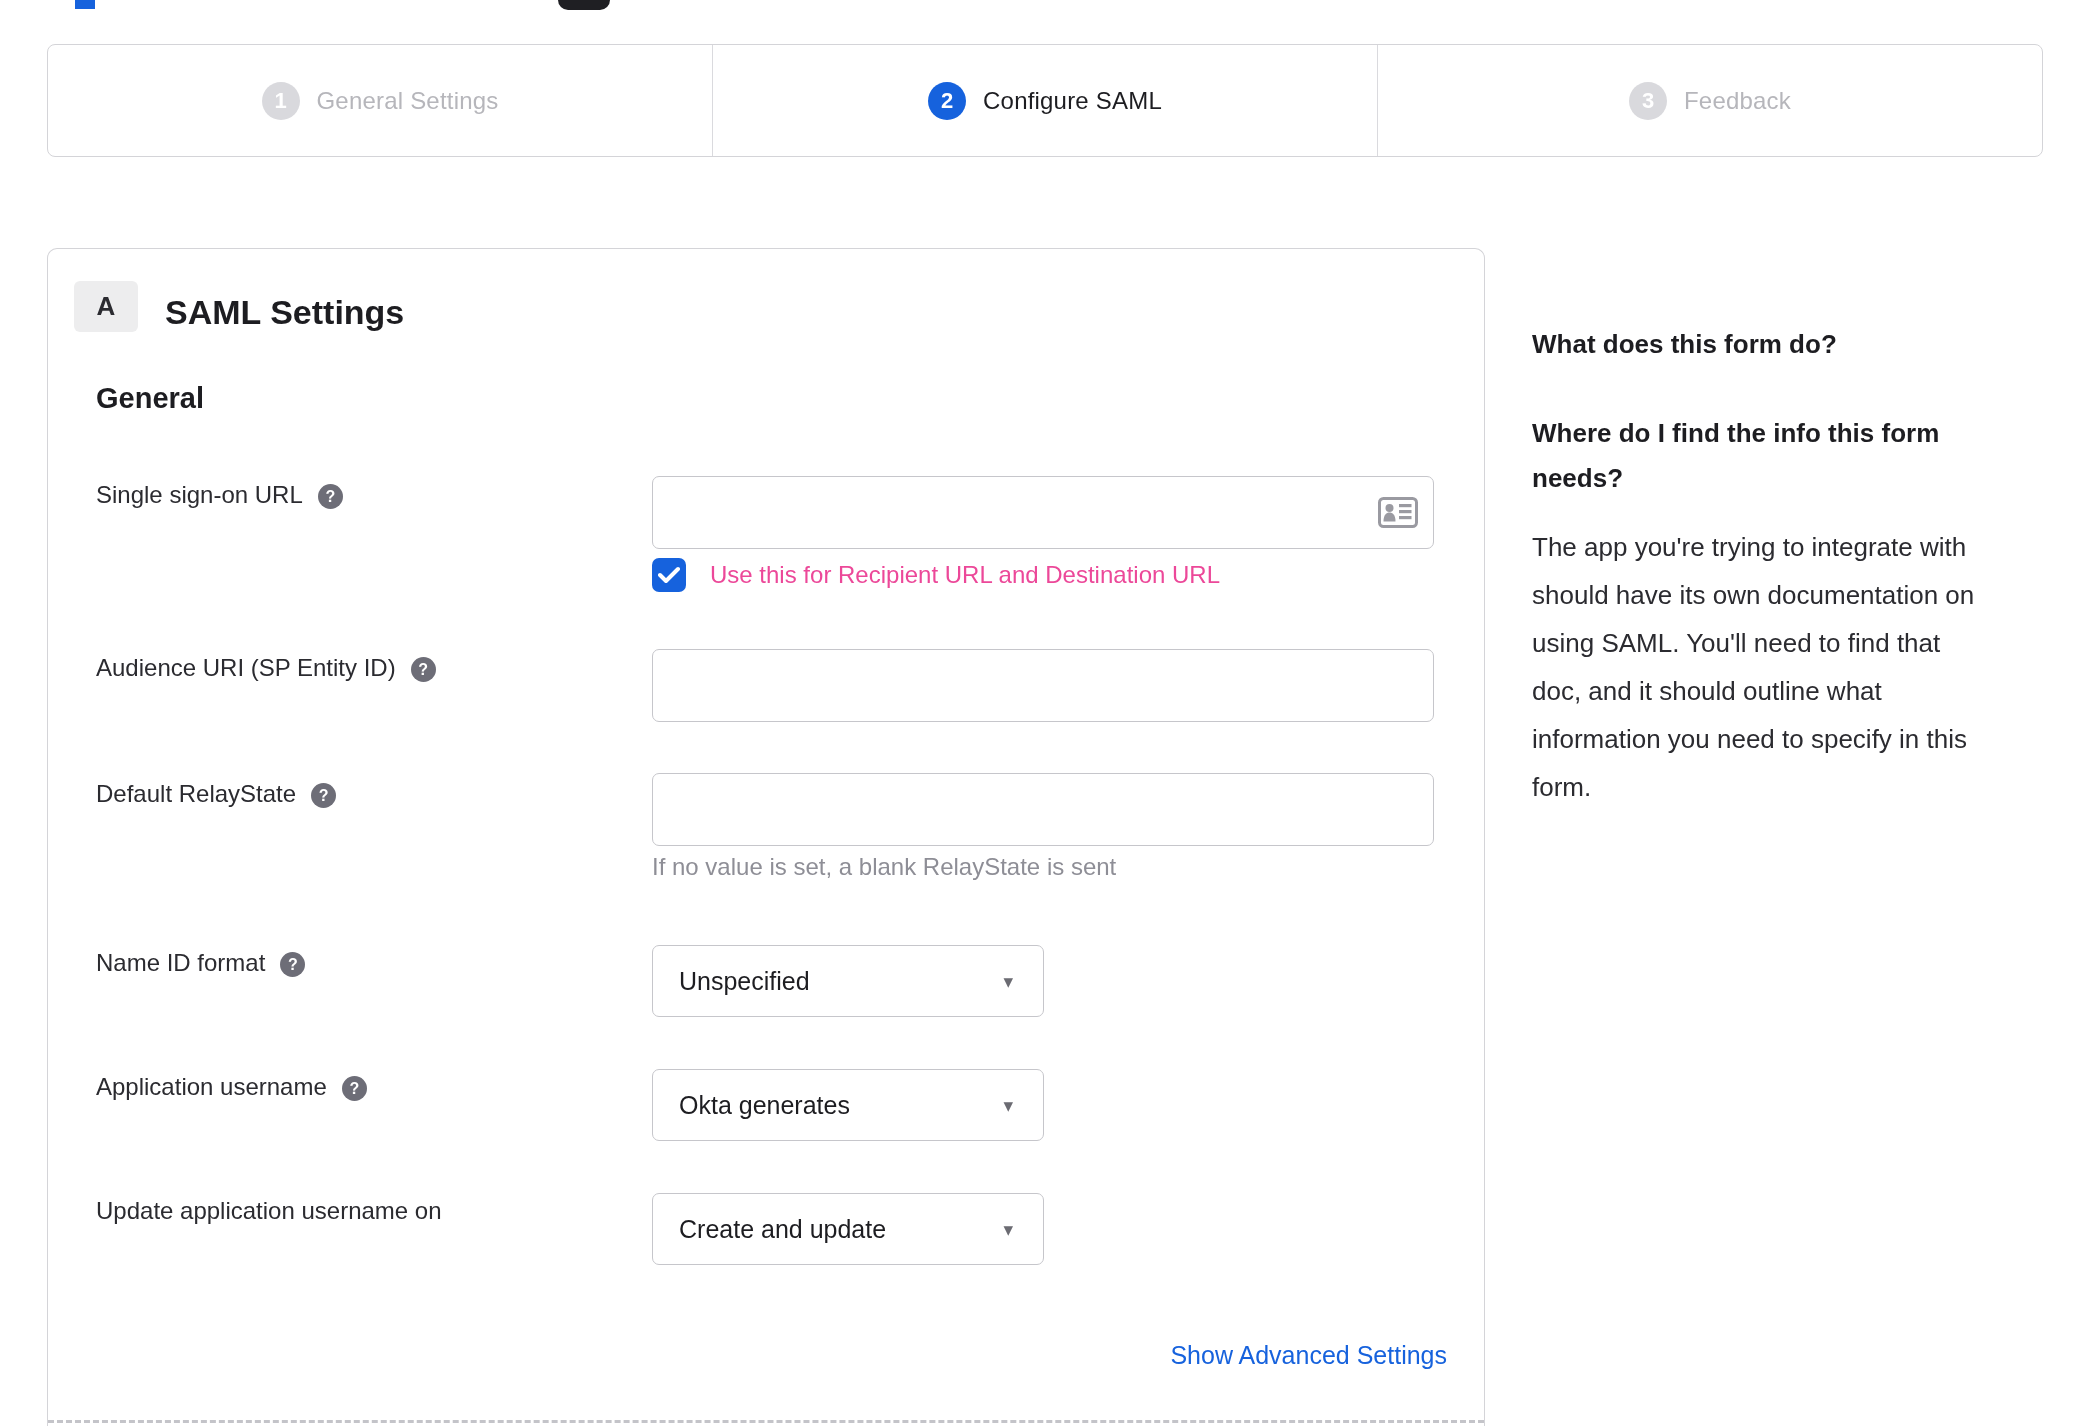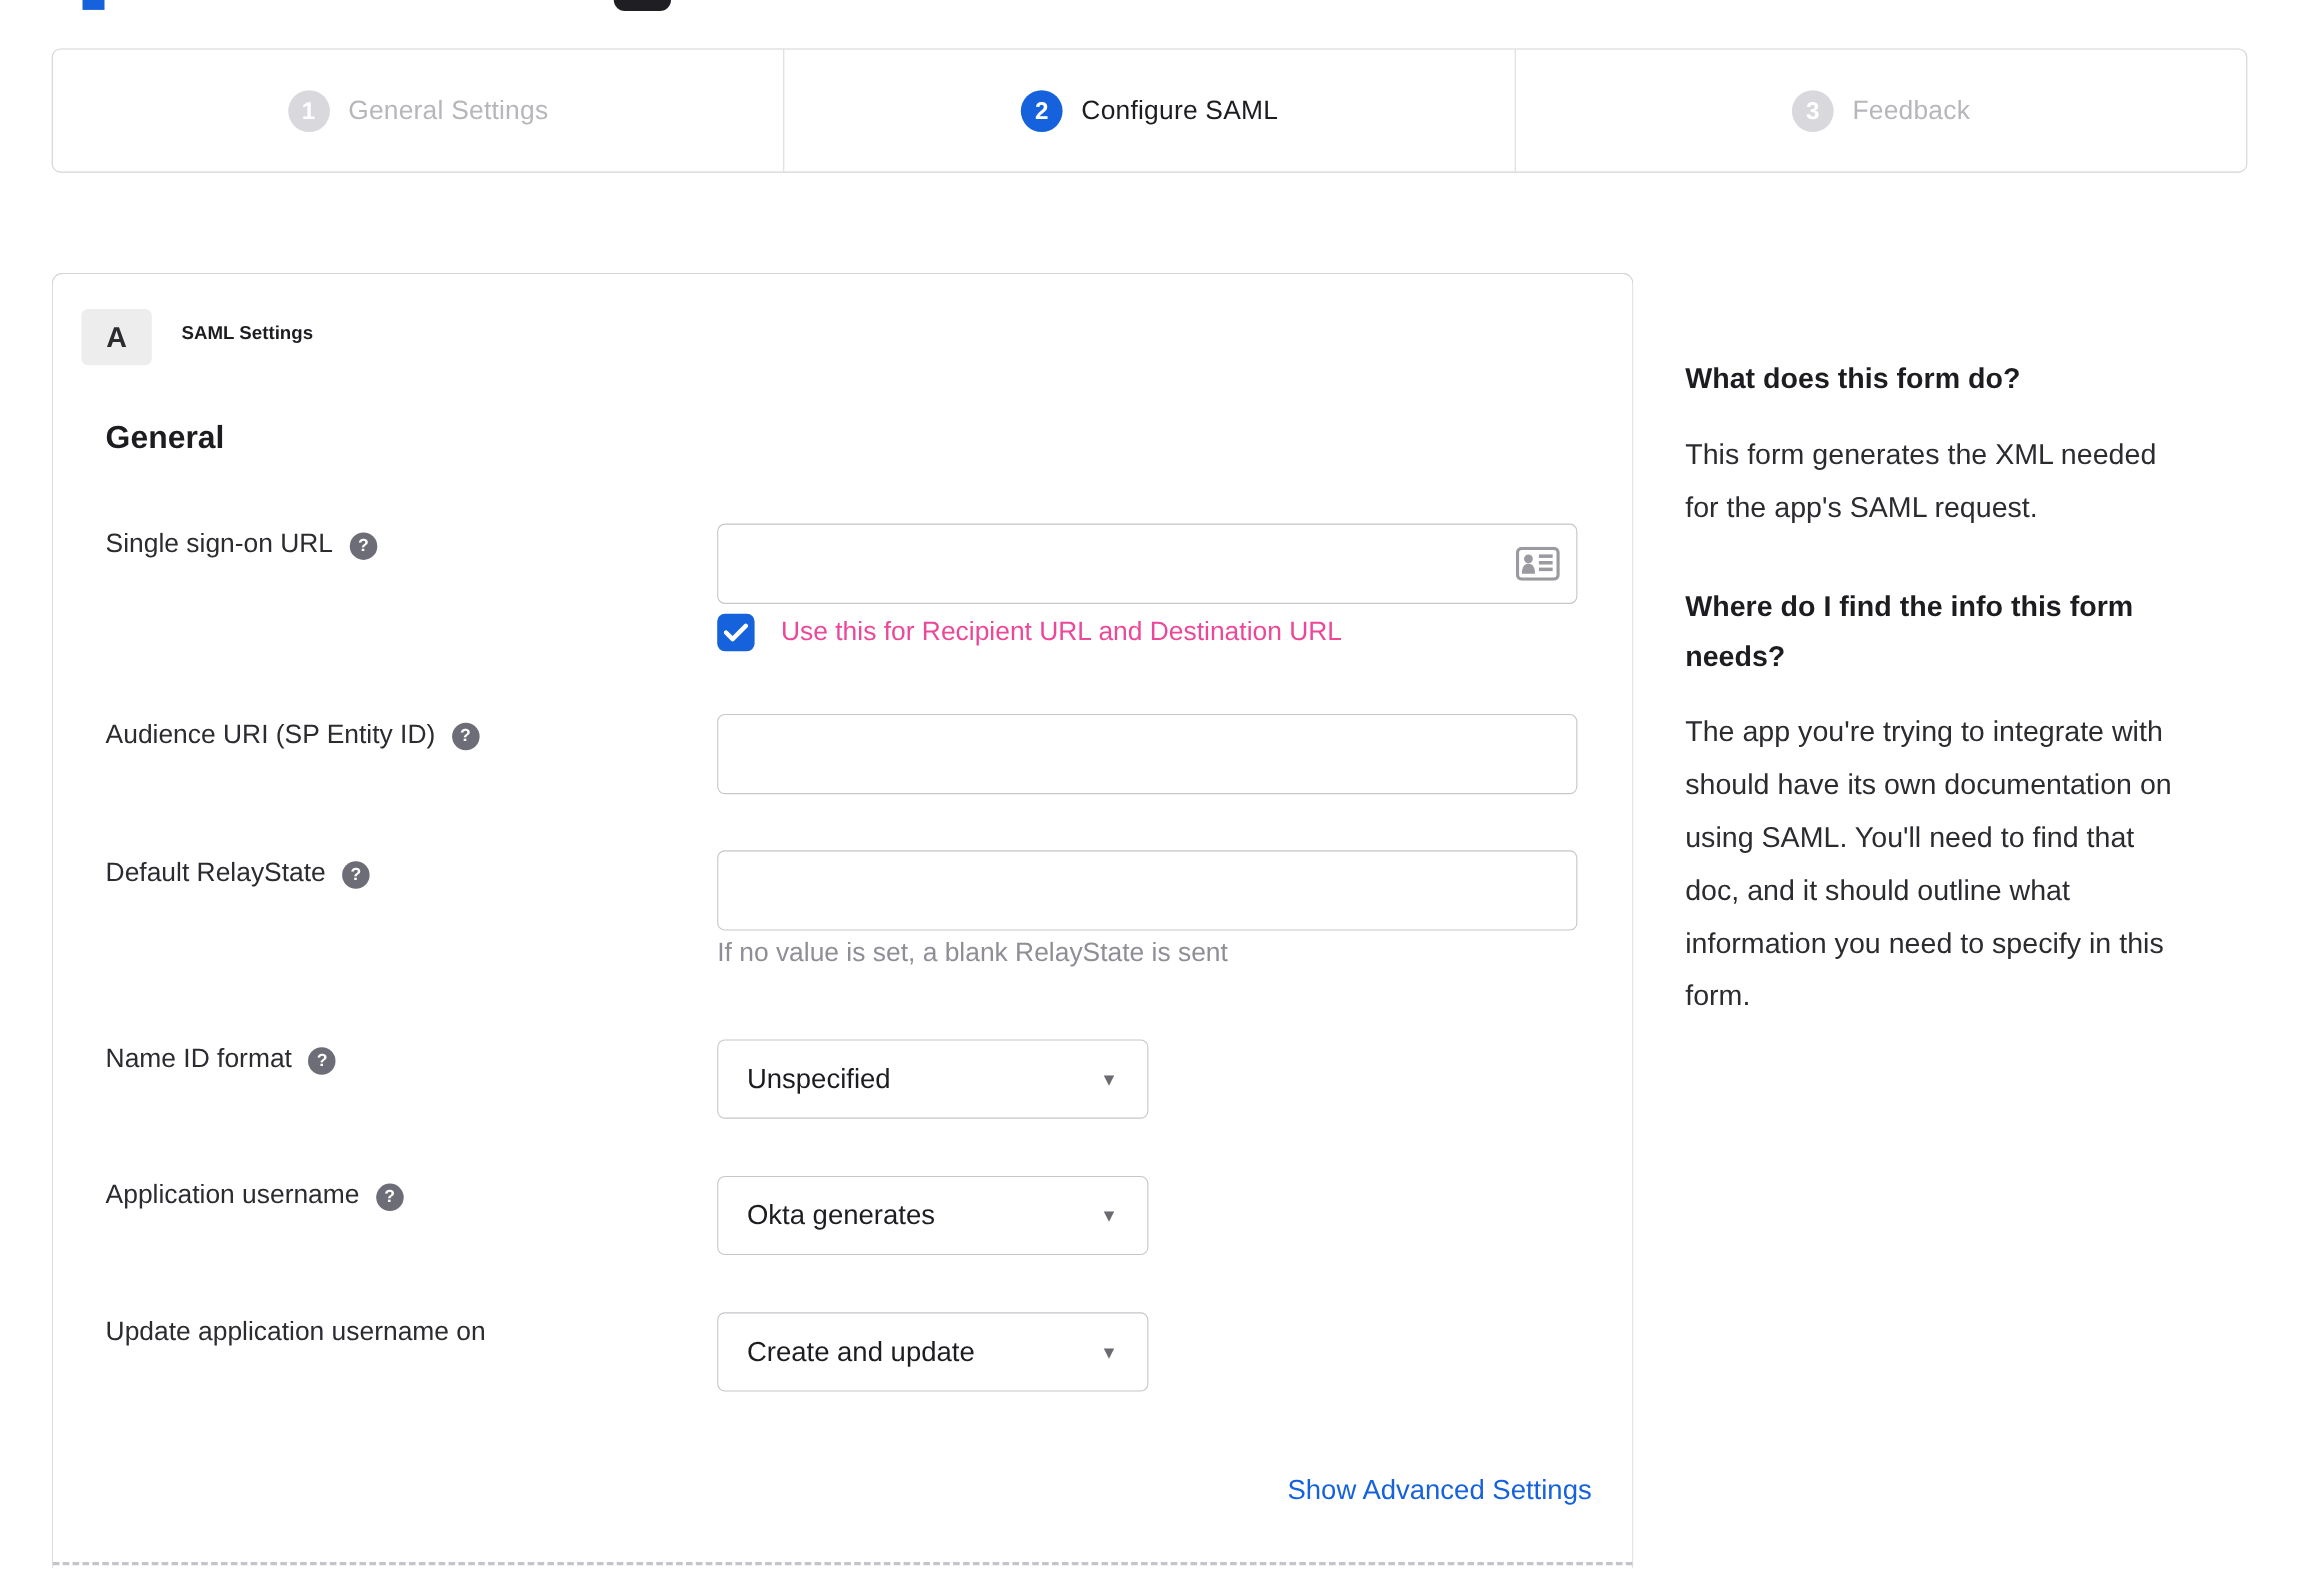--- a/index.html
+++ b/index.html
@@ -62,21 +62,21 @@
   }
   .panel-badge {
     position: absolute; left: 26px; top: 32px;
     width: 64px; height: 51px;
     background: #ededee; border-radius: 6px;
     display: flex; align-items: center; justify-content: center;
     font-size: 26px; font-weight: bold; color: #2b2b30;
   }
   .panel-title {
     position: absolute; left: 117px; top: 44px;
-    font-size: 17px; font-weight: bold; color: #1d1d21;
+    font-size: 34px; font-weight: bold; color: #1d1d21;
   }
   .section-heading {
     position: absolute; left: 48px; top: 133px;
     font-size: 29px; font-weight: bold; color: #1d1d21;
   }
 
   .field-label {
     position: absolute; left: 48px;
     display: flex; align-items: flex-end; gap: 15px;
     font-size: 24px; color: #2b2b30;
@@ -256,22 +256,20 @@
       <span class="select-arrow">▾</span>
     </div>
 
     <a class="advanced-link">Show Advanced Settings</a>
 
     <div class="dashed-divider"></div>
   </div>
 
   <aside class="help-sidebar">
     <div class="help-q">What does this form do?</div>
-    <div class="help-a">This form generates the XML needed
-for the app's SAML request.</div>
     <div class="help-q second">Where do I find the info this form
 needs?</div>
     <div class="help-a">The app you're trying to integrate with
 should have its own documentation on
 using SAML. You'll need to find that
 doc, and it should outline what
 information you need to specify in this
 form.</div>
   </aside>
 

